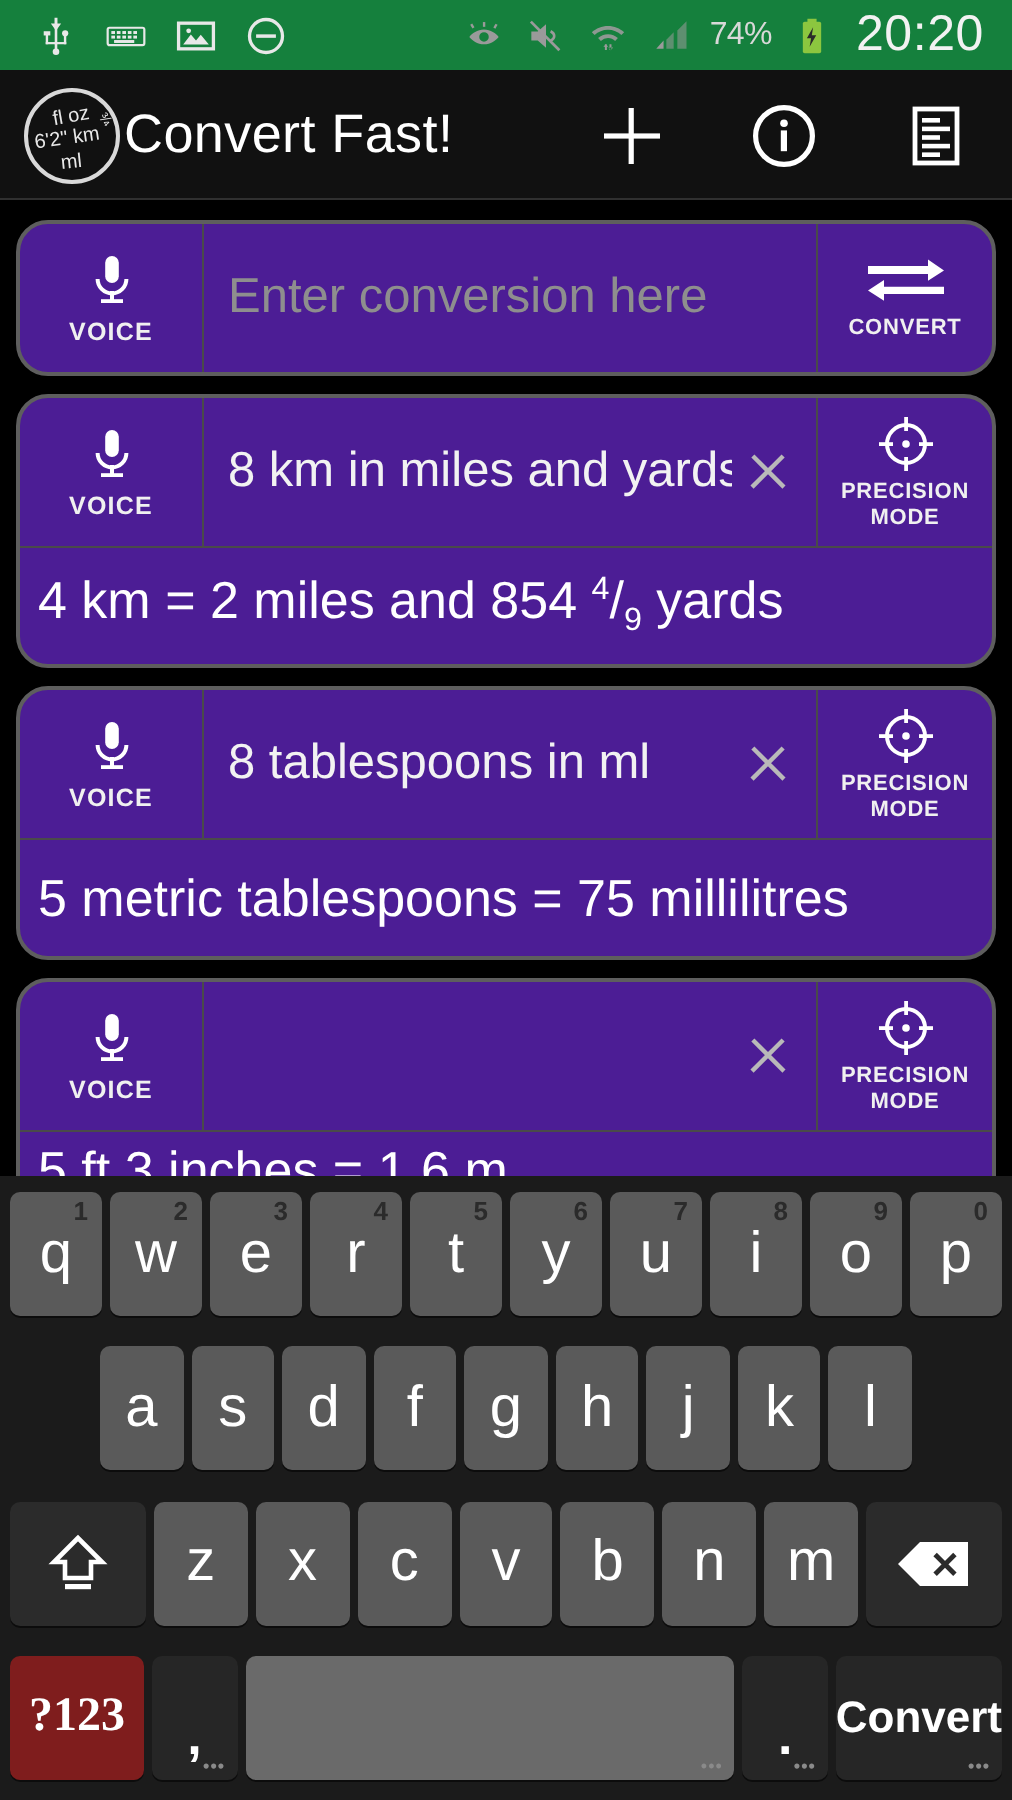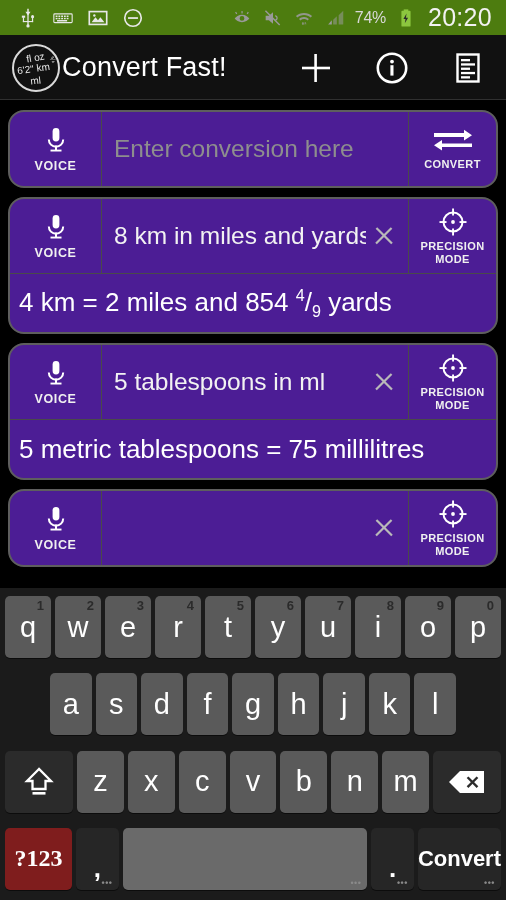--- a/index.html
+++ b/index.html
@@ -7,21 +7,21 @@
     width:506px; height:900px;
     background:#000;
     font-family:"Liberation Sans", sans-serif;
     overflow:hidden;
   }
   #screen { position:relative; width:506px; height:900px; background:#000; }
 
   
   .statusbar {
     position:absolute; top:0; left:0; width:506px; height:36px;
-    background:#4d7c0f;
+    background:#15803d;
     display:flex; align-items:center;
     padding:0 8px;
     border-bottom:1px solid #111;
   }
   .sb-left { display:flex; align-items:center; gap:13px; padding-left:9px; }
   .sb-right { margin-left:auto; display:flex; align-items:center; gap:9px; padding-right:6px; }
   .sb-icon { width:22px; height:22px; display:block; color:#e8e8e8; }
   .sb-icon svg { display:block; width:100%; height:100%; }
   .sb-dim { color:#9a9a9a; }
   .sb-batt-text { color:#d8d8d8; font-size:16px; letter-spacing:-0.3px; }
@@ -360,21 +360,21 @@
             <svg width="22" height="30" viewBox="0 0 22 30">
               <rect x="7.6" y="2" width="6.8" height="13.5" rx="3.4" fill="#fff"></rect>
               <path d="M3.8 13.5a7.2 7.2 0 0014.4 0" fill="none" stroke="#fff" stroke-width="2"></path>
               <rect x="10" y="19.5" width="2" height="5" fill="#fff"></rect>
               <rect x="5.5" y="23.6" width="11" height="1.9" fill="#fff"></rect>
             </svg>
           </span>
           <span class="lbl">VOICE</span>
         </div>
         <div class="q-field">
-          <span class="q-text">5 tablespoons in ml</span>
+          <span class="q-text">8 tablespoons in ml</span>
           <span class="clear-x">
             <svg width="26" height="26" viewBox="0 0 26 26">
               <rect x="2" y="11.6" width="22" height="2.2" fill="#b9b9b9" transform="rotate(45 13 13)"></rect>
               <rect x="2" y="11.6" width="22" height="2.2" fill="#b9b9b9" transform="rotate(-45 13 13)"></rect>
             </svg>
           </span>
         </div>
         <div class="right-action">
           <span>
             <svg width="30" height="30" viewBox="0 0 30 30">
@@ -427,20 +427,23 @@
               <rect x="1.5" y="14.1" width="7" height="1.9" fill="#fff"></rect>
               <rect x="21.5" y="14.1" width="7" height="1.9" fill="#fff"></rect>
               <circle cx="15" cy="15" r="1.9" fill="#fff"></circle>
             </svg>
           </span>
           <span class="lbl">
             <span>PRECISION</span><br>
             <span>MODE</span>
           </span>
         </div>
+      </div>
+      <div class="row-result">
+        <span class="result-text">5 ft  3 inches = 1.6 m</span>
       </div>
     </div>
 
   </div>
 
   <div class="keyboard">
 
     <div class="krow">
       <div class="key">
           <span class="hint">1</span>

